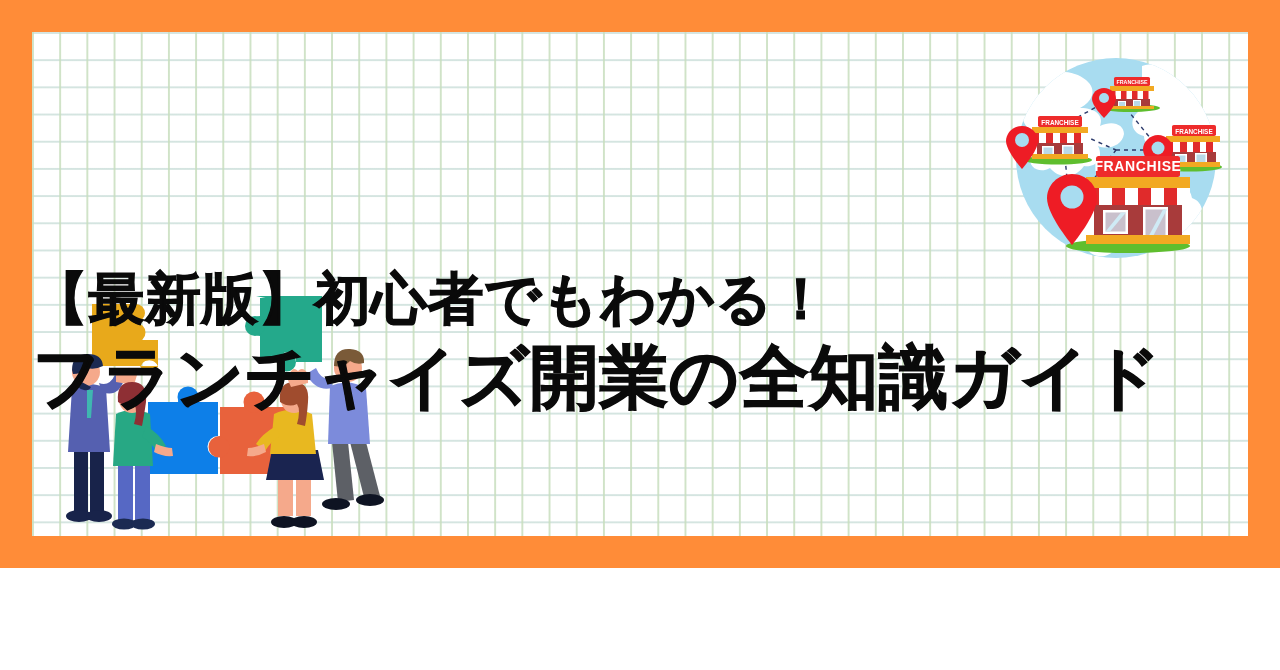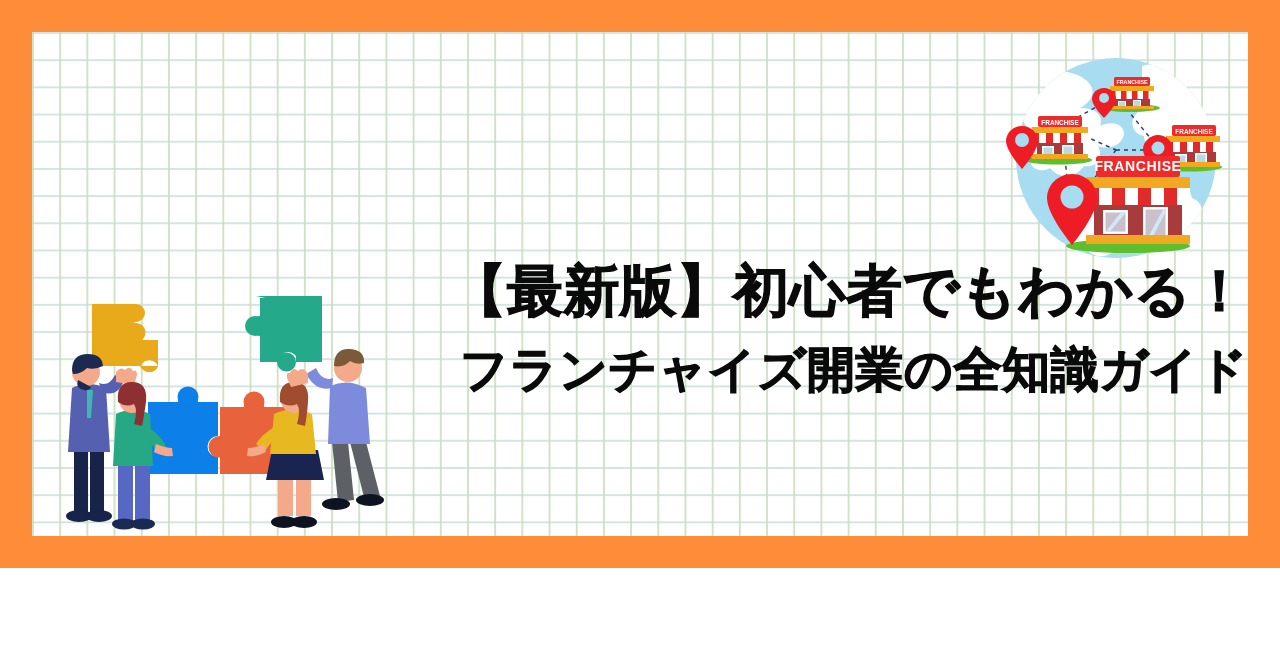--- a/index.html
+++ b/index.html
@@ -30,36 +30,36 @@
     background-size: 27.2px 27.2px;
     background-position: 0 0;
     overflow: hidden;
   }
 
   
   .title-block {
     position: absolute;
     left: 0;
     right: 0;
-    top: 220px;
-    text-align: right;
+    top: 228px;
+    text-align: left;
     z-index: 6;
   }
   .title-line {
     display: block;
     color: #0a0a0a;
     font-weight: 900;
     font-size: 56px;
     line-height: 78px;
     letter-spacing: 0.5px;
     font-family: "DejaVu Sans", "Liberation Sans", sans-serif;
     white-space: nowrap;
     -webkit-text-stroke: 1.1px #0a0a0a;
   }
-  .title-line.l2 { font-size: 48px; }
+  .title-line.l2 { font-size: 69px; }
 
   
   .globe-art {
     position: absolute;
     right: 18px;
     top: 18px;
     width: 230px;
     height: 220px;
     z-index: 4;
   }

